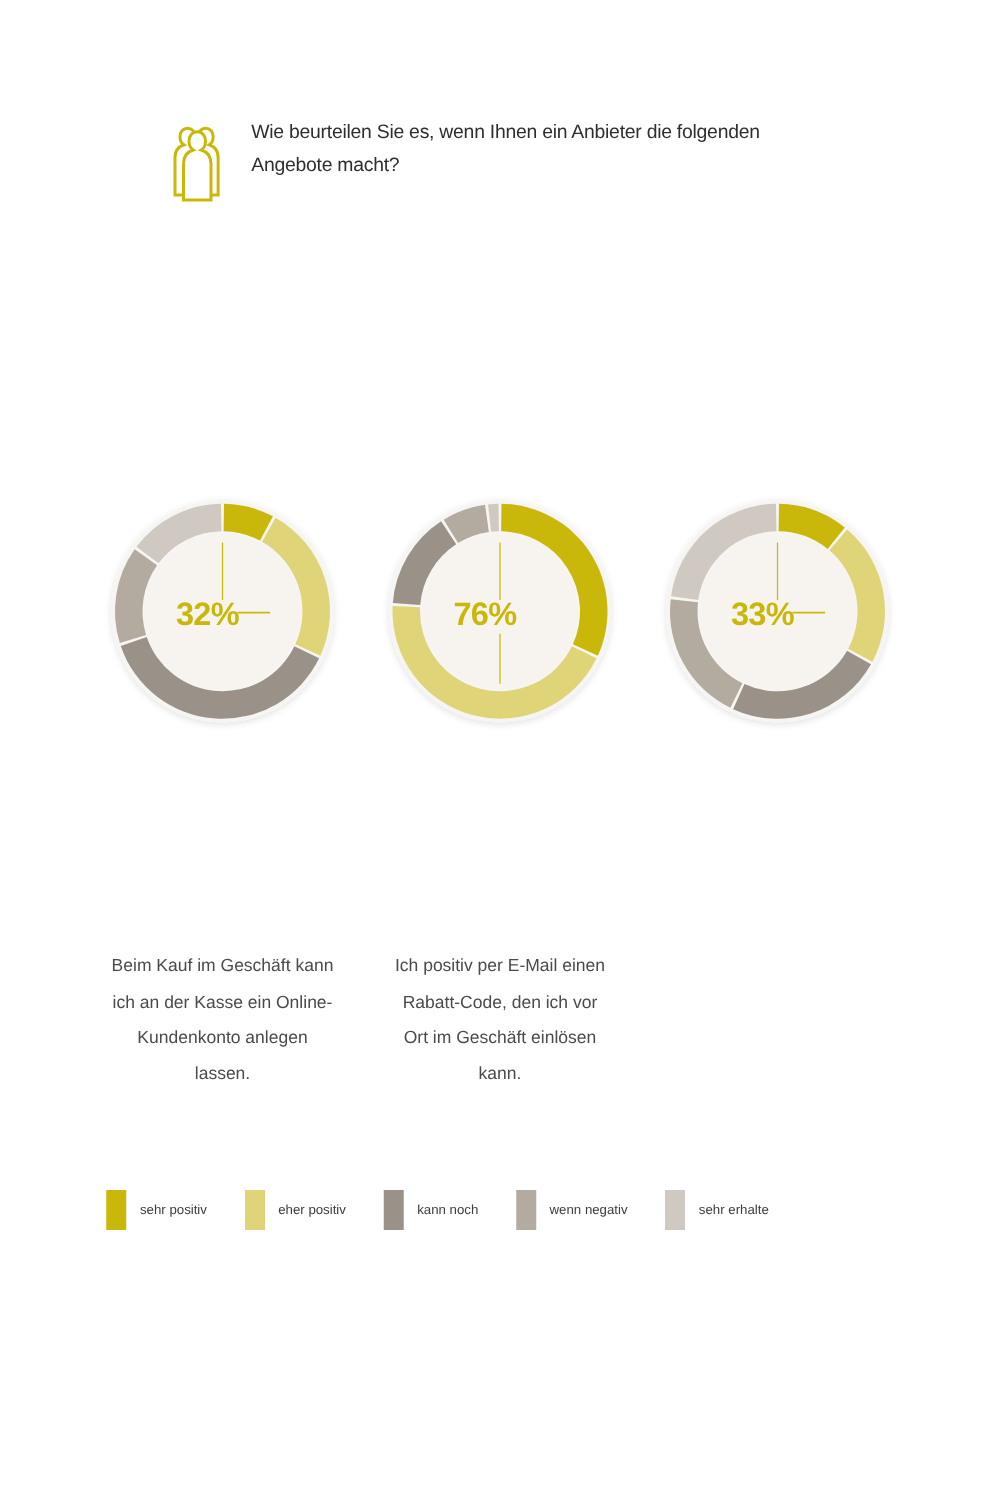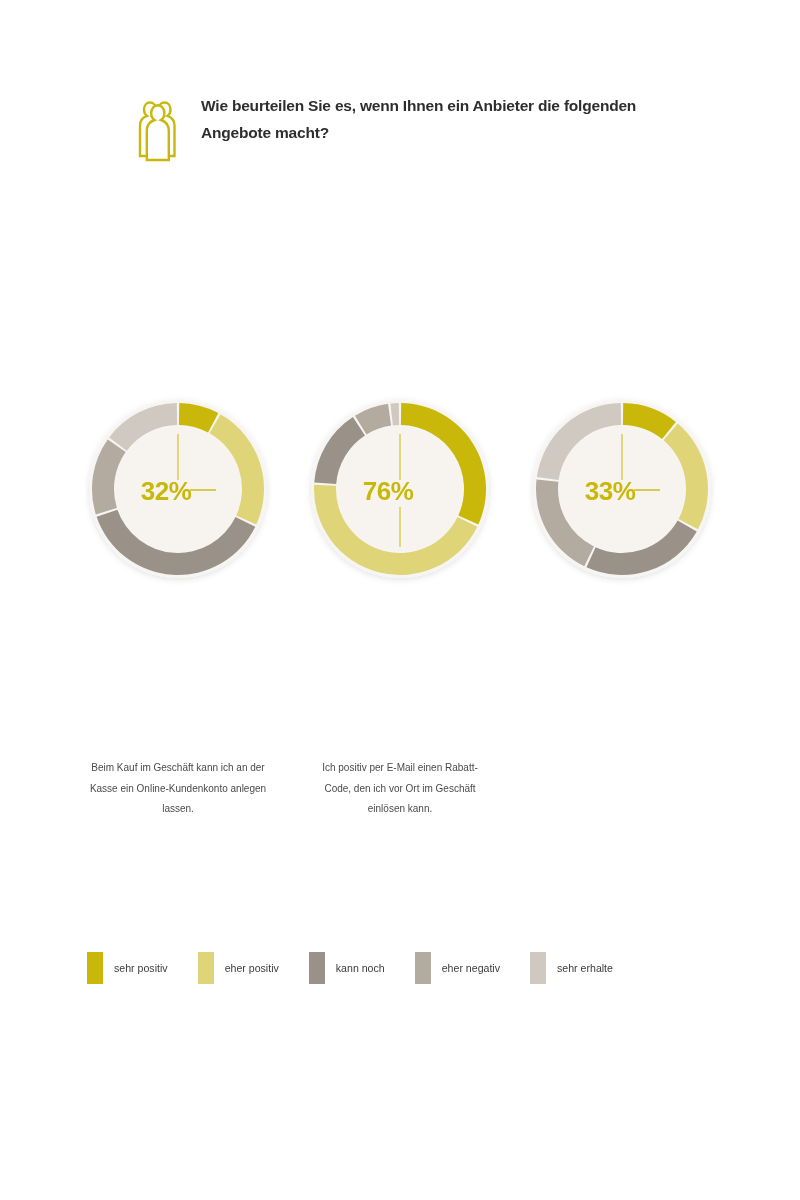--- a/index.html
+++ b/index.html
@@ -27,21 +27,21 @@
     gap: 18px;
   }
   .people-icon {
     flex: 0 0 auto;
     width: 52px;
     height: 66px;
     margin-top: 4px;
   }
   .title {
     font-size: 15.5px;
-    font-weight: bold;
+    font-weight: normal;
     line-height: 1.75;
     letter-spacing: -0.2px;
     color: #2e2e2e;
     font-family: "Liberation Sans", sans-serif;
     max-width: 470px;
   }
 
   
   .charts-row {
     position: absolute;
@@ -94,21 +94,21 @@
     color: #C9B80A;
     letter-spacing: -0.5px;
     transform: translateX(-12px);
     font-family: "Liberation Sans", sans-serif;
   }
 
   .caption {
     margin-top: 38px;
     width: 178px;
     text-align: center;
-    font-size: 10px;
+    font-size: 14px;
     line-height: 2.05;
     color: #4a4a4a;
     font-family: "Liberation Sans", sans-serif;
   }
 
   
   .legend {
     position: absolute;
     left: 0;
     top: 952px;
@@ -249,20 +249,20 @@
       <div class="legend-item">
         <span class="legend-swatch" style="background: rgb(224, 212, 120);"></span>
         <span class="legend-label">eher positiv</span>
       </div>
       <div class="legend-item">
         <span class="legend-swatch" style="background: rgb(154, 146, 137);"></span>
         <span class="legend-label">kann noch</span>
       </div>
       <div class="legend-item">
         <span class="legend-swatch" style="background: rgb(179, 170, 160);"></span>
-        <span class="legend-label">eher negativ</span>
+        <span class="legend-label">wenn negativ</span>
       </div>
       <div class="legend-item">
         <span class="legend-swatch" style="background: rgb(207, 201, 193);"></span>
         <span class="legend-label">sehr erhalte</span>
       </div>
     </div>
 </div>
 
 </body></html>

